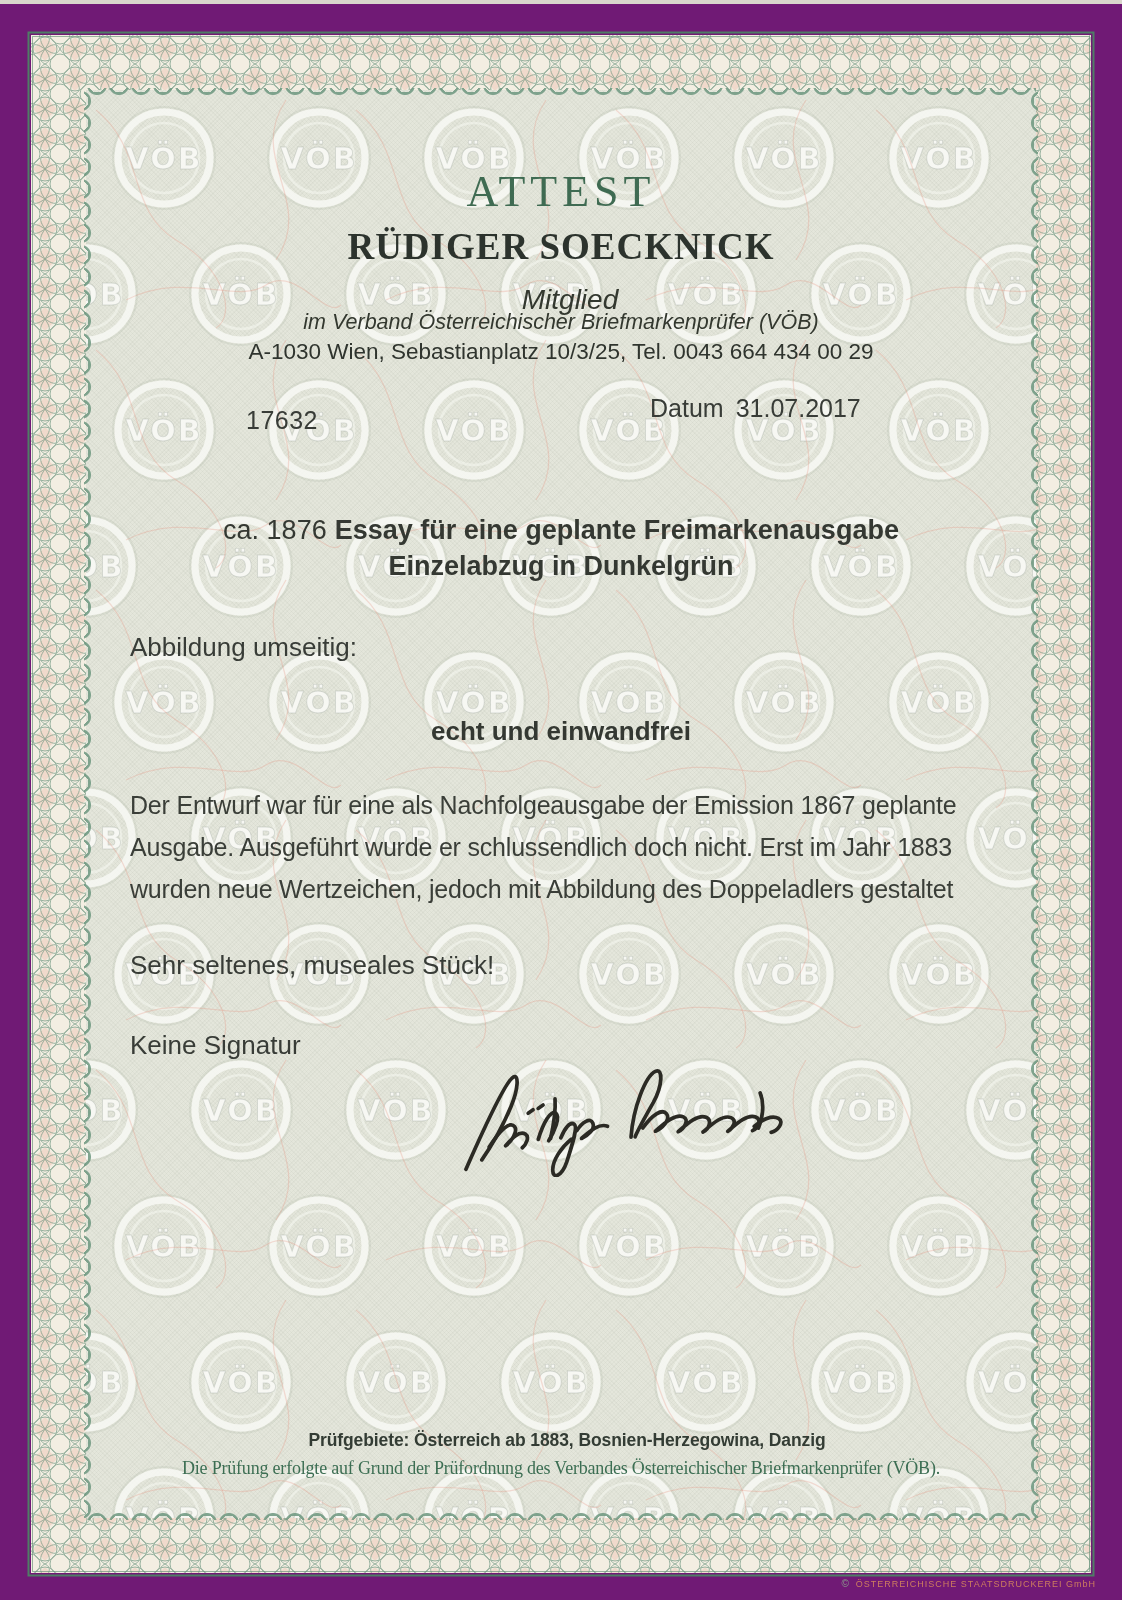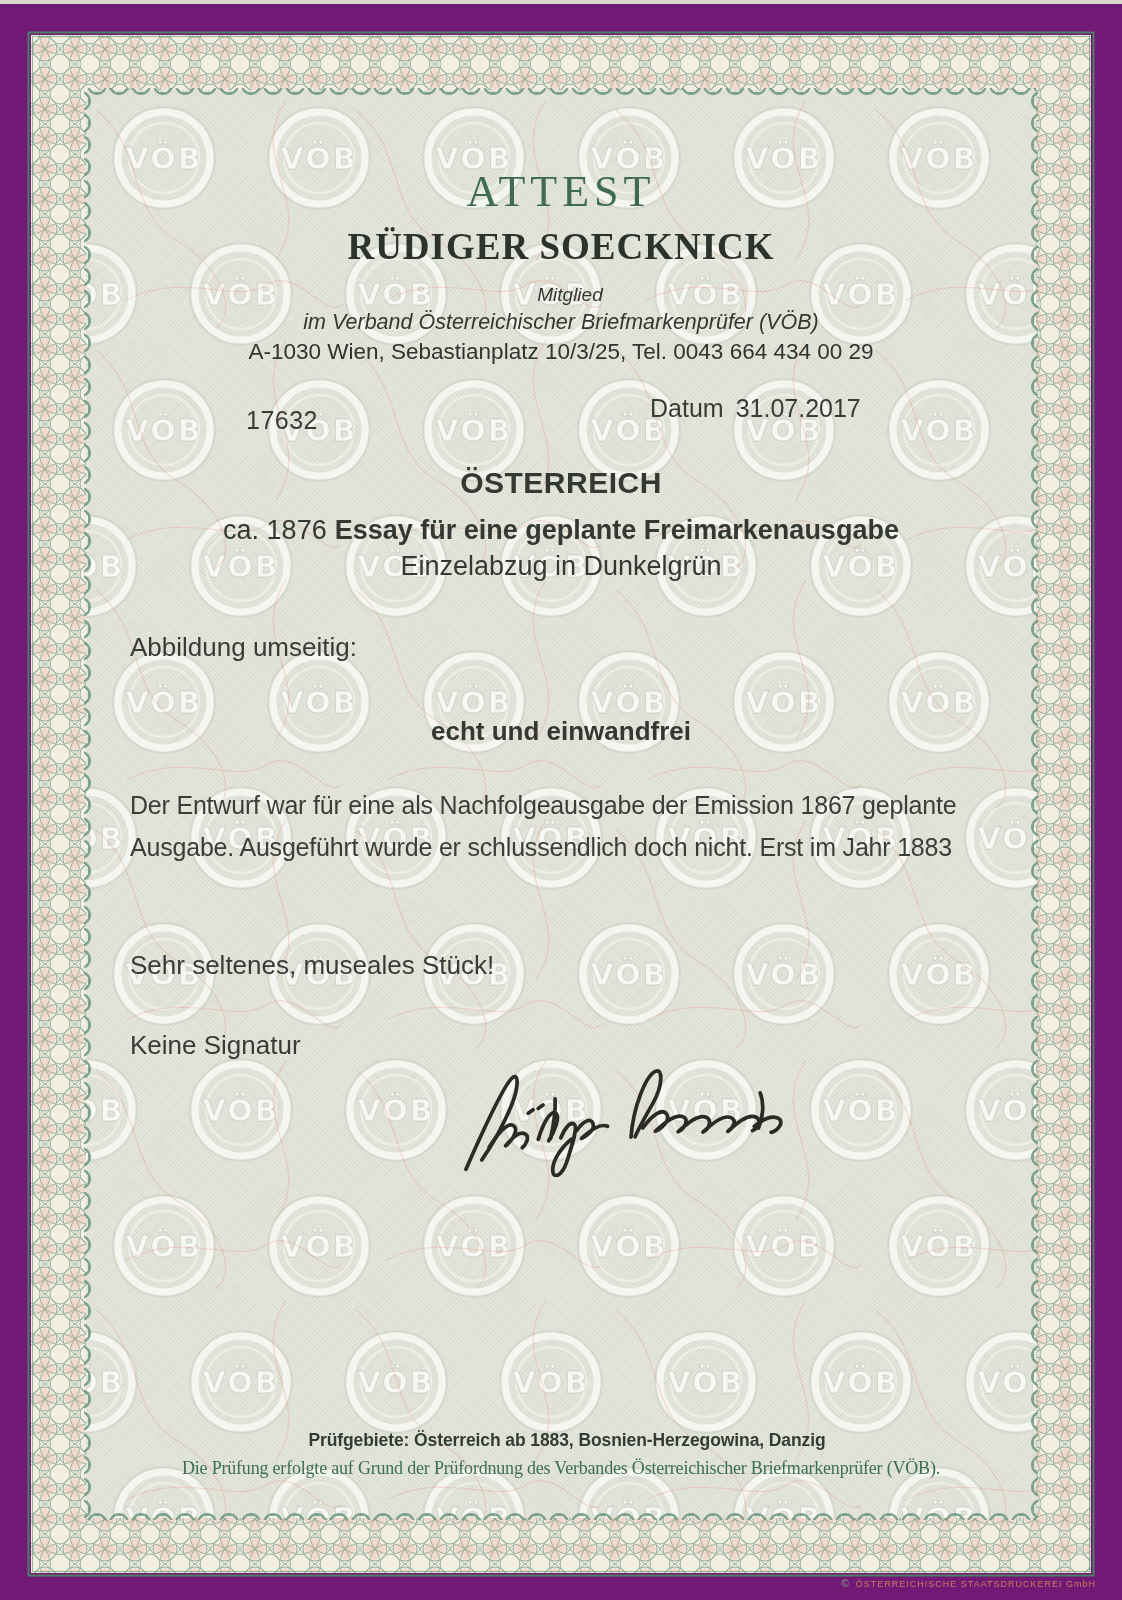--- a/index.html
+++ b/index.html
@@ -36,31 +36,31 @@
   .wave-v{width:9px; top:0; bottom:0; background-repeat:repeat-y; background-size:9px 22px;}
   .wave-top{top:-2px;   background-image:radial-gradient(circle at 11px -3px, transparent 7.5px, rgba(109,151,127,.85) 7.5px 9.5px, transparent 10.5px);}
   .wave-bottom{bottom:-2px; background-image:radial-gradient(circle at 11px 12px, transparent 7.5px, rgba(109,151,127,.85) 7.5px 9.5px, transparent 10.5px);}
   .wave-left{left:-2px;  background-image:radial-gradient(circle at -3px 11px, transparent 7.5px, rgba(109,151,127,.85) 7.5px 9.5px, transparent 10.5px);}
   .wave-right{right:-2px; background-image:radial-gradient(circle at 12px 11px, transparent 7.5px, rgba(109,151,127,.85) 7.5px 9.5px, transparent 10.5px);}
   
   .t{position:absolute; white-space:nowrap; z-index:3;}
   .center{left:0; right:0; text-align:center;}
   .attest{top:76px; font-family:"Liberation Serif", serif; font-size:44px; letter-spacing:5px; color:#3f6b52; font-weight:400;}
   .examiner{top:135px; font-family:"Liberation Serif", serif; font-size:37px; font-weight:bold; letter-spacing:1px; color:#2c332d;}
-  .member{top:194px; font-style:italic; font-size:19px; color:#33382f;padding-left:18px;}
+  .member{top:194px; font-style:italic; font-size:28px; color:#33382f;padding-left:18px;}
   .association{top:220px; font-style:italic; font-size:21.5px; color:#33382f;}
   .address{top:249px; font-size:22.5px; color:#2f342e;}
   .cert-no{left:160px; top:316px; font-size:25px; letter-spacing:.5px;}
   .date-line{left:564px; top:304px; font-size:25px;}
   .date-line .lbl{margin-right:12px;}
   .country{top:376px; font-size:30px; font-weight:bold; letter-spacing:.5px; color:#343832;}
   .item1{top:425px; font-size:27px; color:#343832;}
   .item1 .prefix{font-weight:400; margin-right:8px;}
   .item1 .strong{font-weight:bold;}
-  .item2{top:461px; font-size:27px; font-weight:normal; color:#343832;}
+  .item2{top:461px; font-size:27px; font-weight:bold; color:#343832;}
   .abbildung{left:44px; top:542px; font-size:26px;}
   .verdict{top:626px; font-size:26px; font-weight:bold; color:#343832;}
   .para{left:44px; font-size:25px; letter-spacing:-0.2px; color:#3a3e38;}
   .p1{top:701px;} .p2{top:743px;} .p3{top:785px;}
   .rarity{left:44px; top:860px; font-size:26px;}
   .nosig{left:44px; top:940px; font-size:26px;}
   .sig-box{left:370px; top:952px; width:340px; height:135px; z-index:3;}
   .footer1{top:1340px; font-size:17.5px; font-weight:600; letter-spacing:-0.1px; color:#333c34;padding-left:12px;}
   .footer2{top:1368px; font-family:"Liberation Serif", serif; font-size:18px; letter-spacing:-0.2px; color:#3c6e53;}
   .copyright{top:1574px; right:26px; font-size:9px; letter-spacing:1px; color:#cd7d5f; z-index:3;}
@@ -131,30 +131,30 @@
     <div class="t center examiner">RÜDIGER SOECKNICK</div>
     <div class="t center member">Mitglied</div>
     <div class="t center association">im Verband Österreichischer Briefmarkenprüfer (VÖB)</div>
     <div class="t center address">A-1030 Wien, Sebastianplatz 10/3/25, Tel. 0043 664 434 00 29</div>
 
     <div class="t cert-no">17632</div>
     <div class="t date-line">
       <span class="lbl">Datum</span><span>31.07.2017</span>
     </div>
 
-    <div class="t center country">ÖSTERREICH</div>
     <div class="t center item1">
       <span class="prefix">ca. 1876</span><span class="strong">Essay für eine geplante Freimarkenausgabe</span>
     </div>
     <div class="t center item2">Einzelabzug in Dunkelgrün</div>
 
     <div class="t abbildung">Abbildung umseitig:</div>
     <div class="t center verdict">echt und einwandfrei</div>
     <div class="t para p1">Der Entwurf war für eine als Nachfolgeausgabe der Emission 1867 geplante</div>
     <div class="t para p2">Ausgabe. Ausgeführt wurde er schlussendlich doch nicht. Erst im Jahr 1883</div>
+    <div class="t para p3">wurden neue Wertzeichen, jedoch mit Abbildung des Doppeladlers gestaltet</div>
     <div class="t rarity">Sehr seltenes, museales Stück!</div>
     <div class="t nosig">Keine Signatur</div>
 
     <svg class="abs sig-box" viewBox="0 0 330 130" aria-hidden="true">
       <g fill="none" stroke="#2b2a24" stroke-width="3.6" stroke-linecap="round" stroke-linejoin="round" transform="rotate(-4 165 65)">
         <path d="M6,112 C26,74 50,30 58,26 C64,23 62,38 54,54 C44,74 30,94 22,104"></path>
         <path d="M30,92 C42,76 52,68 56,74 C59,79 52,88 46,92 C52,86 60,78 66,82 C70,85 66,92 62,95"></path>
         <path d="M70,62 l5,-3"></path>
         <path d="M80,58 l5,-3"></path>
         <path d="M78,88 C84,72 92,60 97,64 C101,68 94,82 88,90"></path>

